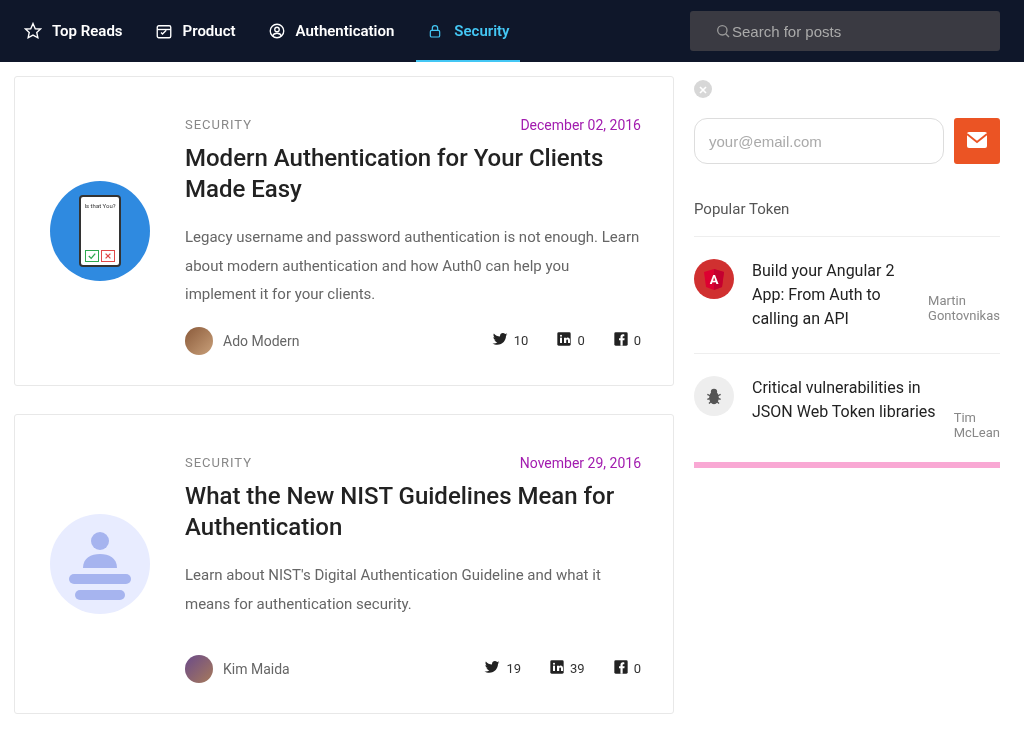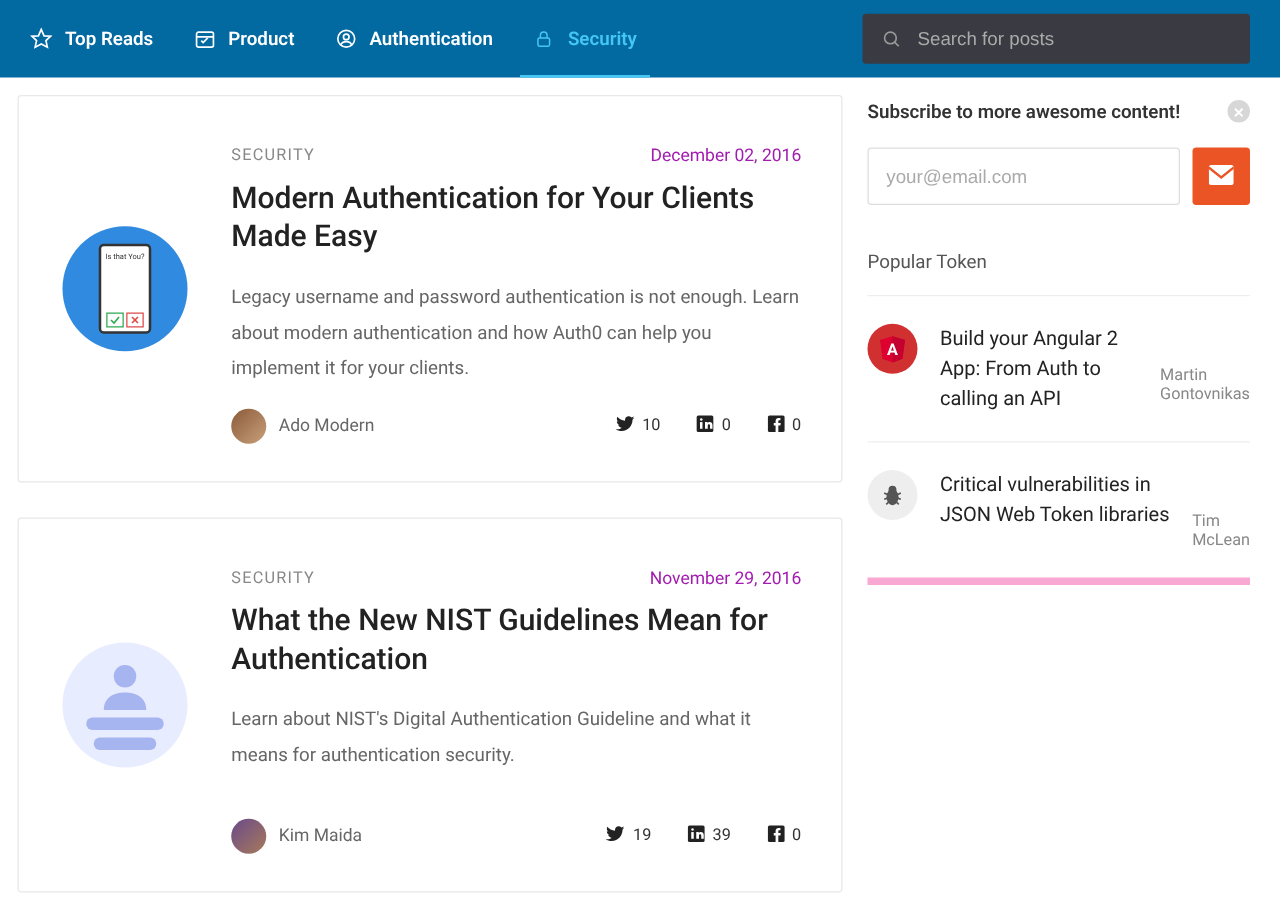--- a/index.html
+++ b/index.html
@@ -7,21 +7,21 @@
       padding: 0;
       box-sizing: border-box;
     }
     body {
       font-family: -apple-system, BlinkMacSystemFont, "Segoe UI", Roboto, Helvetica, Arial, sans-serif;
       background: #fff;
       width: 1024px;
     }
     
     .navbar {
-      background: #0369a1;
+      background: #0f172a;
       height: 62px;
       display: flex;
       align-items: center;
       padding: 0 24px;
       gap: 32px;
     }
     .nav-item {
       display: flex;
       align-items: center;
       gap: 10px;
@@ -52,22 +52,21 @@
       justify-content: center;
     }
     .spacer { flex: 1; }
     .search-box {
       background: #3a3a42;
       border-radius: 3px;
       height: 40px;
       width: 310px;
       display: flex;
       align-items: center;
-      padding: 0 14px;
-      gap: 12px;
+      padding: 0 24px;
     }
     .search-input {
       background: transparent;
       border: none;
       outline: none;
       color: #ccc;
       font-size: 15px;
       flex: 1;
     }
     .search-input::placeholder {
@@ -198,21 +197,21 @@
     }
     .email-row {
       display: flex;
       gap: 10px;
       margin-bottom: 36px;
     }
     .email-input {
       flex: 1;
       height: 46px;
       border: 1px solid #ddd;
-      border-radius: 3px;
+      border-radius: 13px;
       padding: 12px 14px;
       font-size: 15px;
       color: #c2410c;
     }
     .email-input::placeholder {
       color: #aaa;
     }
     .email-btn {
       width: 46px;
       height: 46px;
@@ -449,21 +448,20 @@
             </div>
           </div>
         </div>
       </div>
     </div>
 
   </div>
 
   <div class="sidebar">
     <div class="subscribe-row">
-      <div class="subscribe-title">Subscribe to more awesome content!</div>
       <div class="close-btn">
         <span><svg width="10" height="10" viewBox="0 0 10 10">
               <line x1="2" y1="2" x2="8" y2="8" stroke="#fff" stroke-width="1.6"></line>
               <line x1="8" y1="2" x2="2" y2="8" stroke="#fff" stroke-width="1.6"></line>
             </svg></span>
       </div>
     </div>
     <div class="email-row">
       <input class="email-input" placeholder="your@email.com" style="">
       <button class="email-btn">

